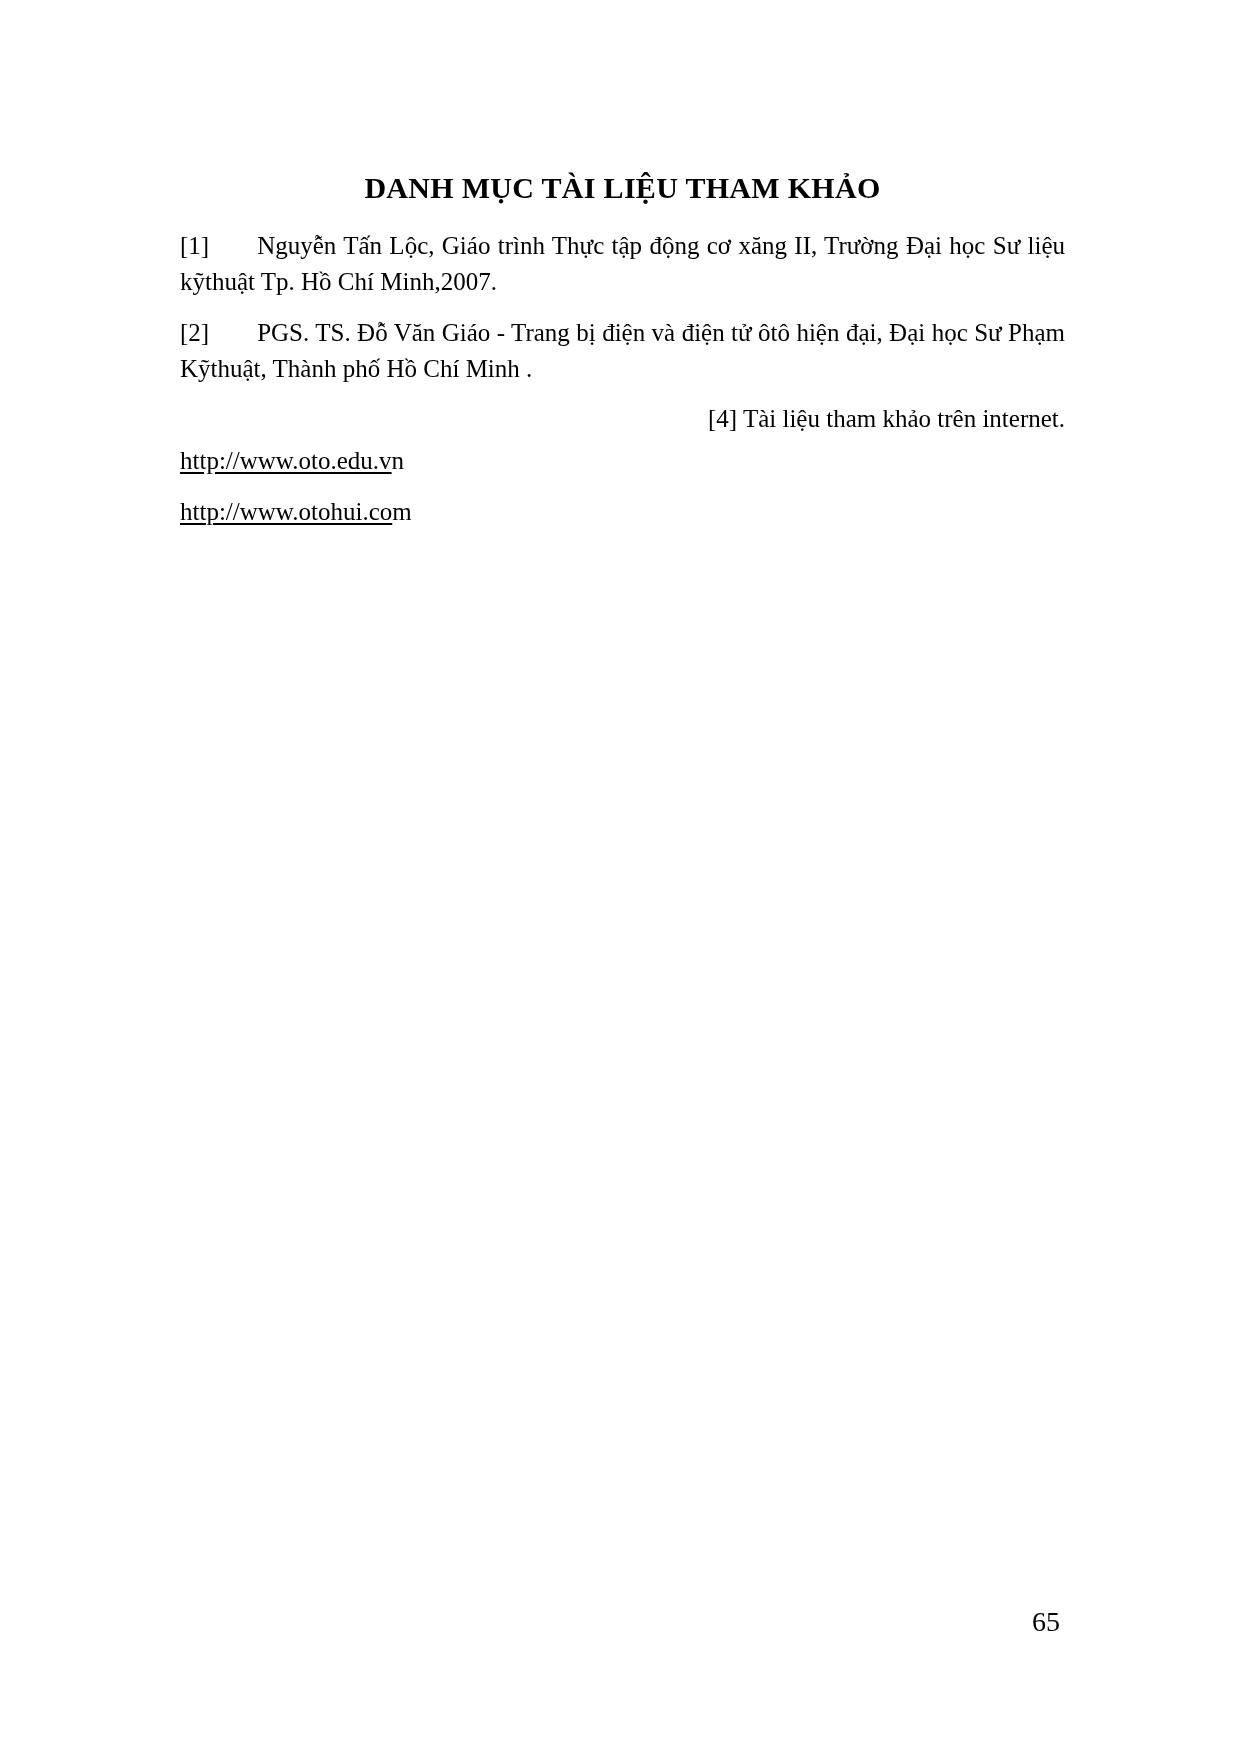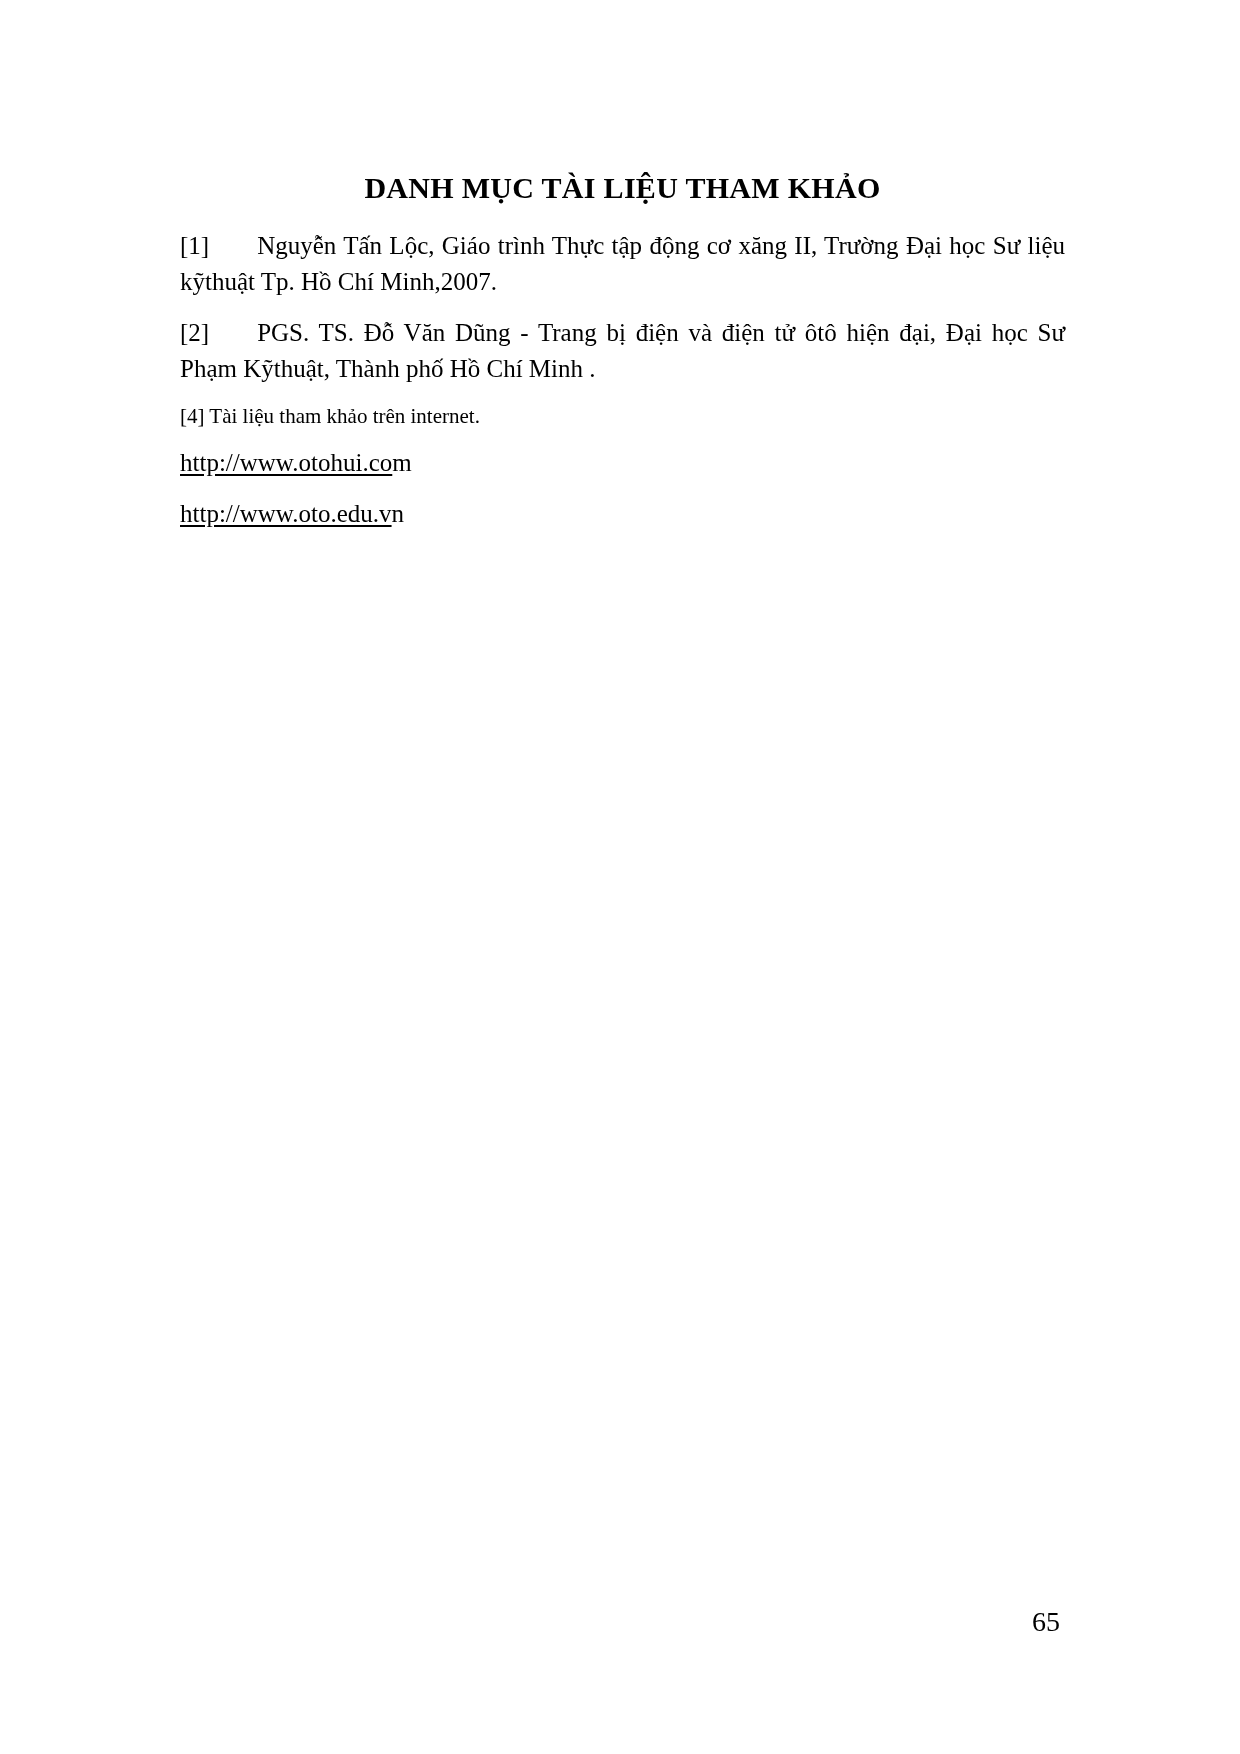--- a/index.html
+++ b/index.html
@@ -40,23 +40,24 @@
     text-justify: inter-word;
   }
   .ref-entry .marker {
     display: inline-block;
   }
   .ref-entry .gap {
     display: inline-block;
     width: 48px;
   }
   .ref-plain {
-    font-size: 21px;
+    font-size: 25px;
     line-height: 1.45;
-    margin: 0 0 14px 0;
+    margin: 0 0 6px 0;
+    text-align: right;
   }
   .ref-link {
     font-size: 25px;
     line-height: 1.45;
     margin: 0 0 14px 0;
   }
   .ref-link .url {
     text-decoration: underline;
     text-underline-offset: 3px;
     color: #000000;
@@ -74,29 +75,29 @@
 
 <div class="page">
 
   <h1 class="doc-title">DANH MỤC TÀI LIỆU THAM KHẢO</h1>
 
   <p class="ref-entry">
     <span class="marker">[1]</span><span class="gap"></span><span>Nguyễn Tấn Lộc, Giáo trình Thực tập động cơ xăng II, Trường Đại học Sư liệu kỹthuật Tp. Hồ Chí Minh,2007.</span>
   </p>
 
   <p class="ref-entry">
-    <span class="marker">[2]</span><span class="gap"></span><span>PGS. TS. Đỗ Văn Dũng - Trang bị điện và điện tử ôtô hiện đại, Đại học Sư Phạm Kỹthuật, Thành phố Hồ Chí Minh .</span>
+    <span class="marker">[2]</span><span class="gap"></span><span>PGS. TS. Đỗ Văn Giáo - Trang bị điện và điện tử ôtô hiện đại, Đại học Sư Phạm Kỹthuật, Thành phố Hồ Chí Minh .</span>
   </p>
 
 
   <p class="ref-plain">[4] Tài liệu tham khảo trên internet.</p>
 
   <p class="ref-link">
-    <span class="url">http://www.otohui.co</span><span>m</span>
+    <span class="url">http://www.oto.edu.v</span><span>n</span>
   </p>
 
   <p class="ref-link">
-    <span class="url">http://www.oto.edu.v</span><span>n</span>
+    <span class="url">http://www.otohui.co</span><span>m</span>
   </p>
 
   <div class="page-number">65</div>
 
 </div>
 
 </body></html>

